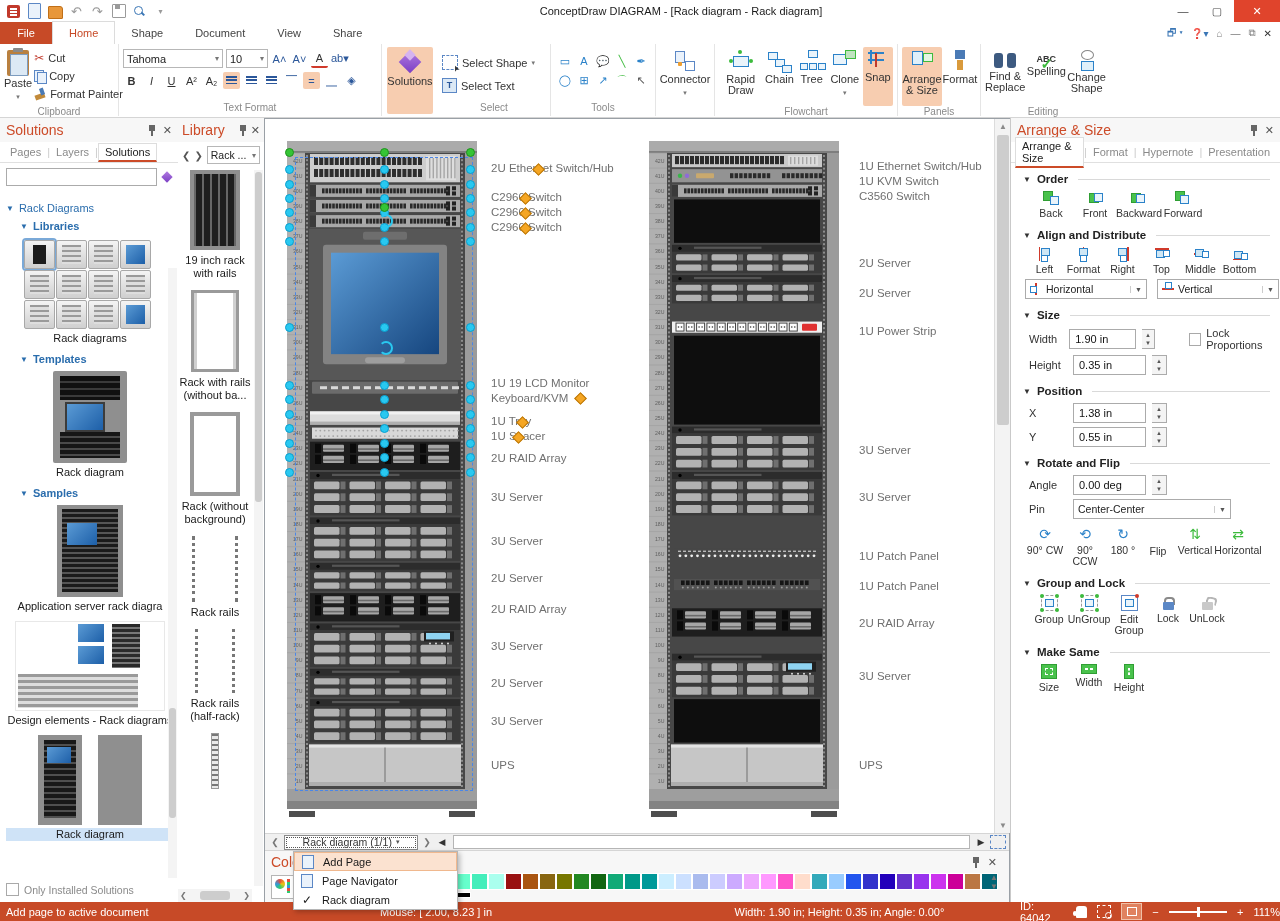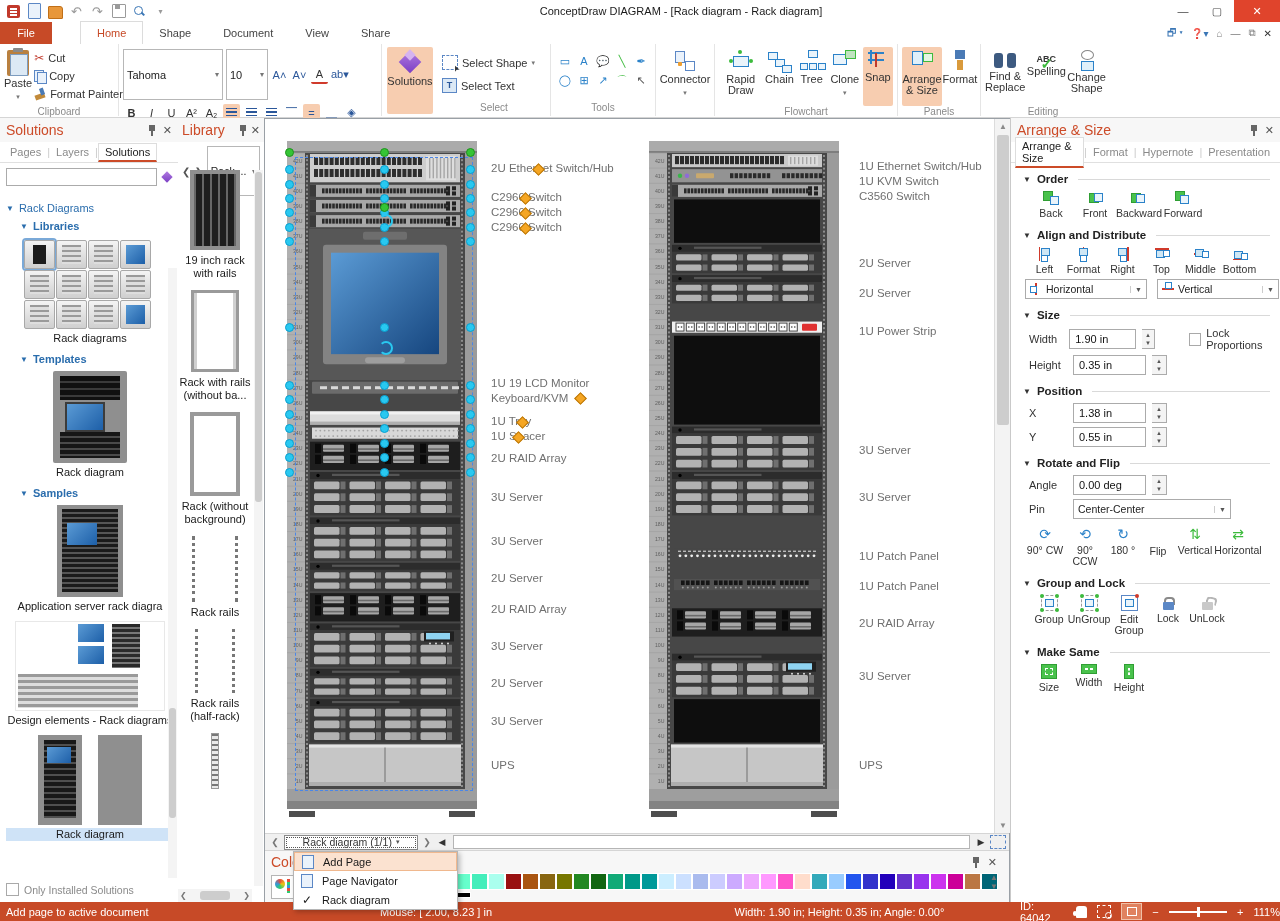--- a/index.html
+++ b/index.html
@@ -19,21 +19,21 @@
   .zoomg-ic:before{content:"";position:absolute;left:1px;top:1px;width:7px;height:7px;border:1.5px solid #3a76b5;border-radius:50%;}
   .zoomg-ic:after{content:"";position:absolute;left:8px;top:8px;width:4px;height:1.5px;background:#3a76b5;transform:rotate(45deg);}
   .t-title{flex:1;text-align:center;font-size:11px;color:#1a1a1a;}
   .wbtns{display:flex;height:22px;}
   .wbtn{width:34px;height:22px;display:flex;align-items:center;justify-content:center;color:#444;font-size:11px;}
   .wbtn.close{width:46px;background:#e0442c;color:#fff;}
   
   .tabrow{position:absolute;left:0;top:22px;width:1280px;height:22px;background:#fff;display:flex;align-items:flex-end;}
   .file-tab{width:52px;height:22px;background:#c74a27;color:#fff;display:flex;align-items:center;justify-content:center;font-size:11px;}
   .rtab{padding:0 16px;height:22px;display:flex;align-items:center;color:#444;font-size:11px;}
-  .rtab.active{color:#c74a27;border:1px solid #dcdcdc;border-bottom:none;background:#fff;margin-left:28px;}
+  .rtab.active{color:#c74a27;border:1px solid #dcdcdc;border-bottom:none;background:#fff;}
   .tabrow-right{margin-left:auto;display:flex;align-items:center;gap:8px;padding-right:8px;color:#7a7a7a;font-size:10px;height:22px;}
   .tabrow-right .blue{color:#3a76b5;}
   
   .ribbon{position:absolute;left:0;top:44px;width:1280px;height:73px;background:#fff;border-bottom:1px solid #d5d5d5;display:flex;}
   .rgroup{position:relative;height:72px;border-right:1px solid #e5e5e5;display:flex;flex-direction:column;}
   .rg-body{flex:1;display:flex;align-items:flex-start;padding:3px 4px 0 4px;gap:2px;}
   .rg-label{height:14px;text-align:center;font-size:10px;color:#8a8a8a;line-height:12px;}
   .bigbtn{width:46px;height:56px;display:flex;flex-direction:column;align-items:center;justify-content:flex-start;gap:2px;border-radius:2px;padding-top:3px;text-align:center;line-height:11px;color:#333;}
   .bigbtn.hl{background:#f7cdb0;}
   .smallrows{display:flex;flex-direction:column;gap:3px;padding-top:3px;}
@@ -43,21 +43,21 @@
   .clip-ic:after{content:"";position:absolute;left:6px;top:-2px;width:10px;height:4px;background:#8a8a8a;border-radius:1px;}
   .scis{color:#c0392b;font-size:12px;}
   .copy-ic{width:11px;height:12px;position:relative;}
   .copy-ic:before,.copy-ic:after{content:"";position:absolute;width:8px;height:10px;background:#eaf2fb;border:1px solid #5b87c5;}
   .copy-ic:before{left:0;top:0;} .copy-ic:after{left:3px;top:2px;}
   .fp-ic{width:12px;height:12px;position:relative;}
   .fp-ic:before{content:"";position:absolute;left:1px;top:6px;width:10px;height:5px;background:#c28a3a;transform:rotate(-20deg);}
   .fp-ic:after{content:"";position:absolute;left:6px;top:0px;width:4px;height:7px;background:#4a7ab5;transform:rotate(-20deg);}
   .tf-col{display:flex;flex-direction:column;gap:4px;padding-top:2px;}
   .tf-row{display:flex;align-items:center;gap:3px;}
-  .combo{border:1px solid #b7b7b7;background:#fff;height:17px;display:flex;align-items:center;padding:16px 3px;gap:4px;font-size:11px;color:#222;}
+  .combo{border:1px solid #b7b7b7;background:#fff;height:17px;display:flex;align-items:center;padding:0 3px;gap:4px;font-size:11px;color:#222;}
   .combo .arr{color:#777;font-size:8px;margin-left:auto;}
   .tbtn{min-width:17px;height:17px;display:inline-flex;align-items:center;justify-content:center;border-radius:2px;font-size:11px;color:#2b579a;}
   .tbtn.dk{color:#333;}
   .tbtn.hl{background:#f7cdb0;}
   .al-ic{width:11px;height:9px;display:inline-block;}
   .al-l{background:repeating-linear-gradient(#2b579a 0 1.5px,transparent 1.5px 3.4px);} 
   .sol-diamond{width:24px;height:24px;position:relative;}
   .sol-diamond:before{content:"";position:absolute;left:4px;top:4px;width:16px;height:16px;transform:rotate(45deg);background:linear-gradient(135deg,#b07ae0,#7b3fc4);}
   .sol-diamond:after{content:"";position:absolute;left:8px;top:1px;width:8px;height:8px;transform:rotate(45deg);background:#d5b3f0;}
   .sel-ic{width:14px;height:13px;border:1px dashed #5b87c5;position:relative;}

